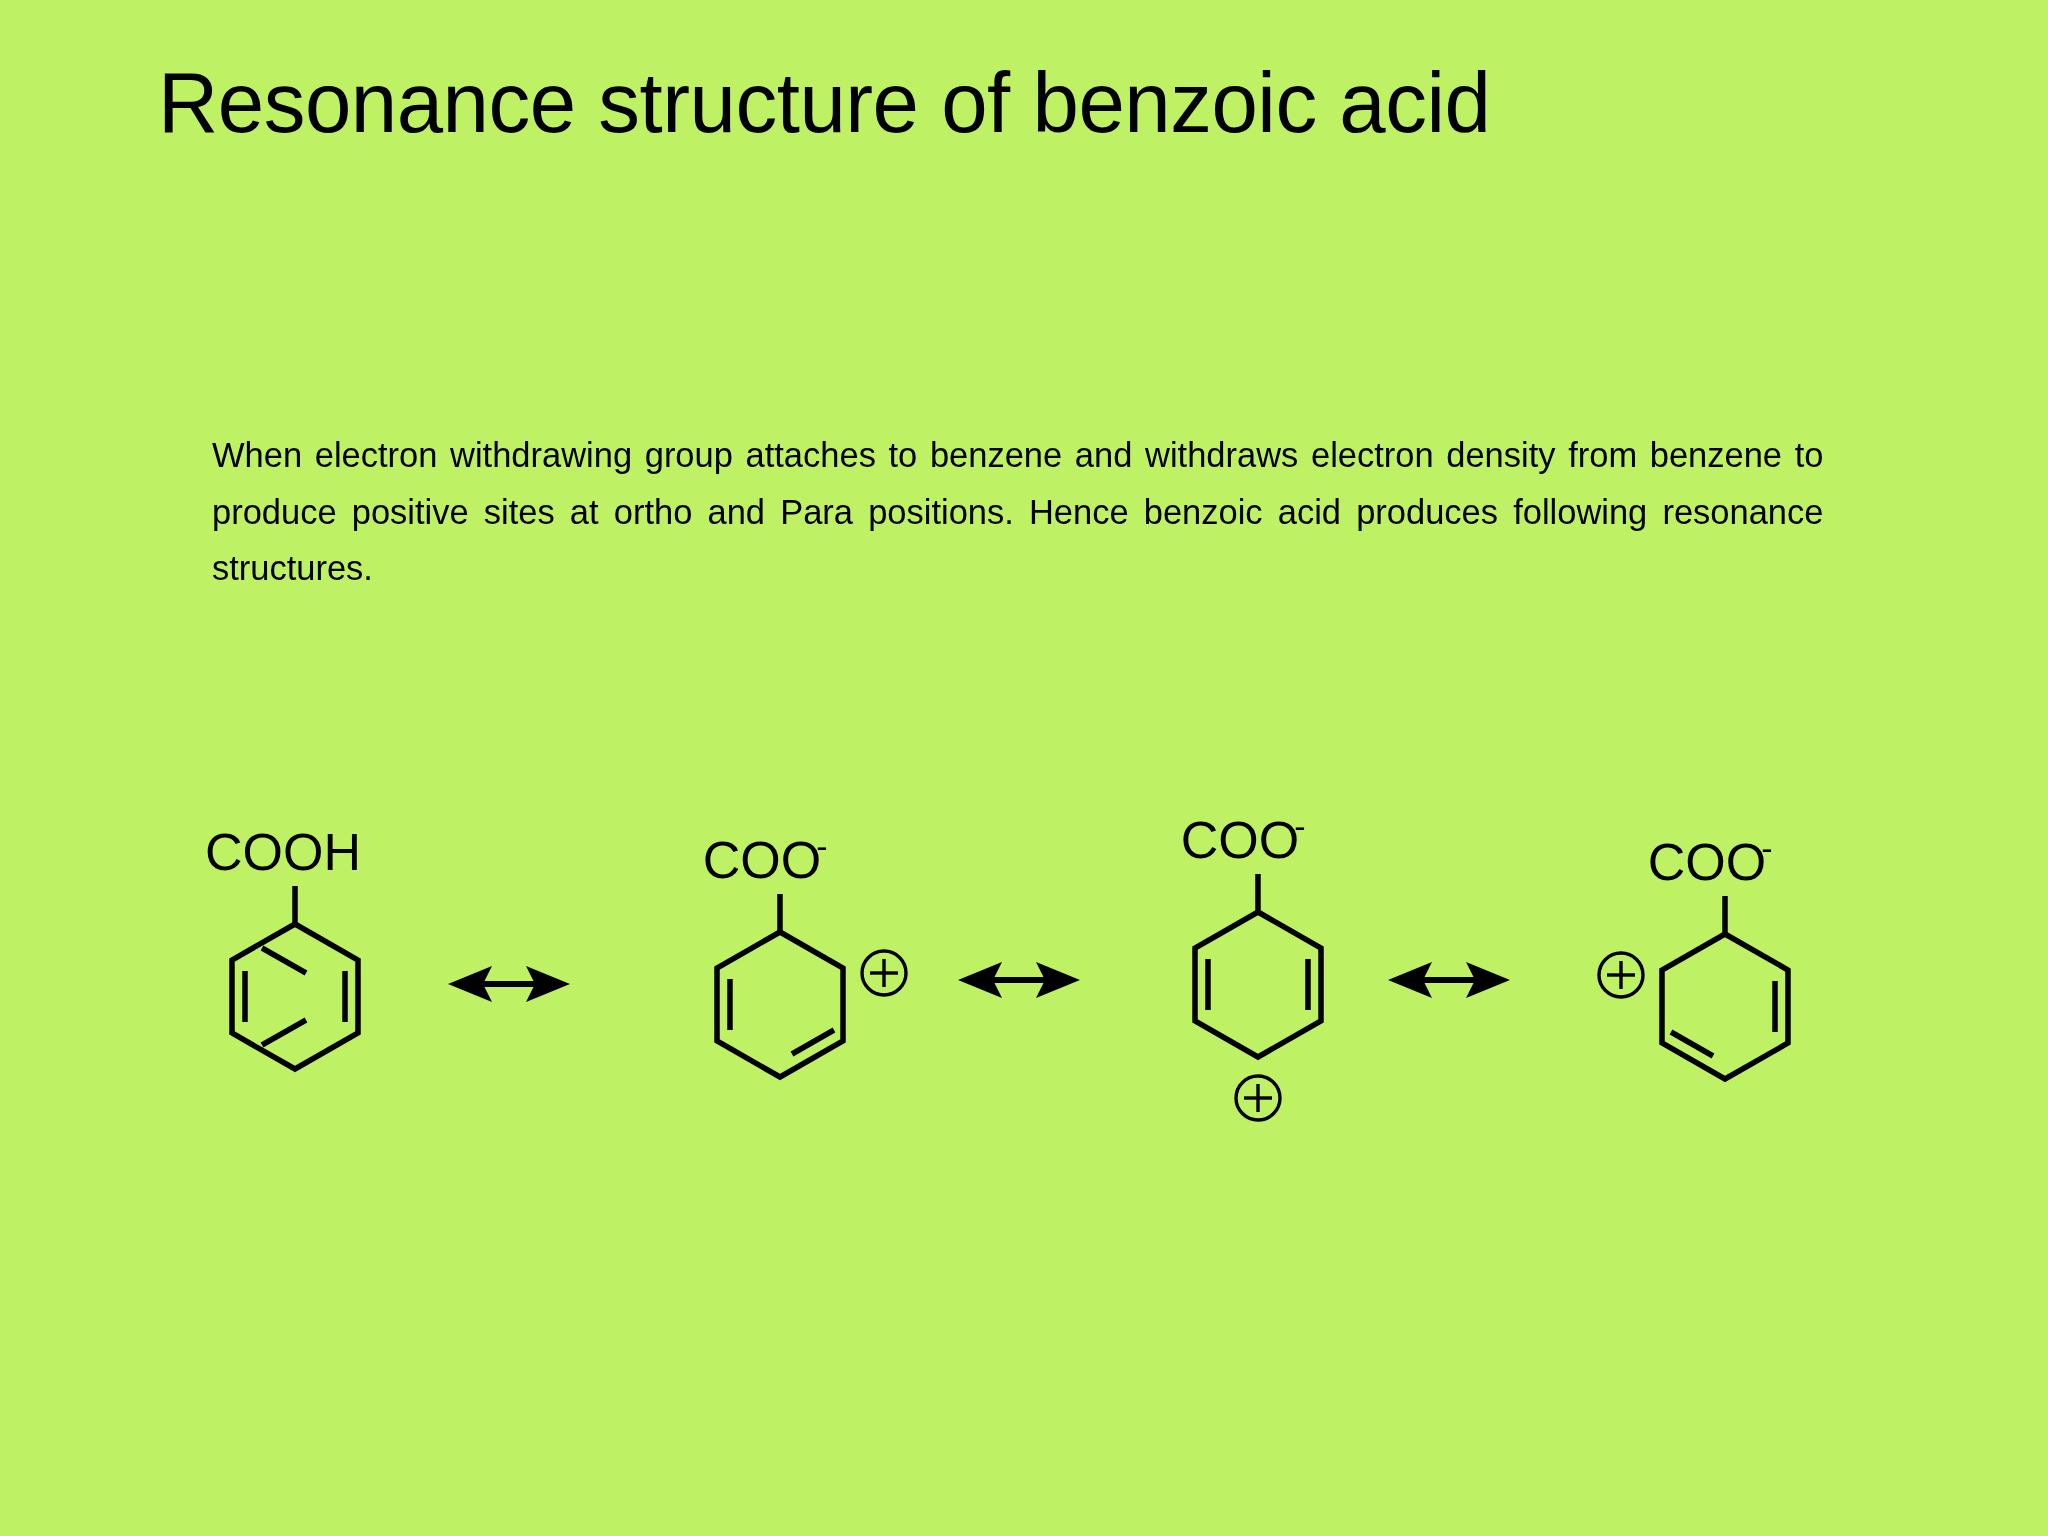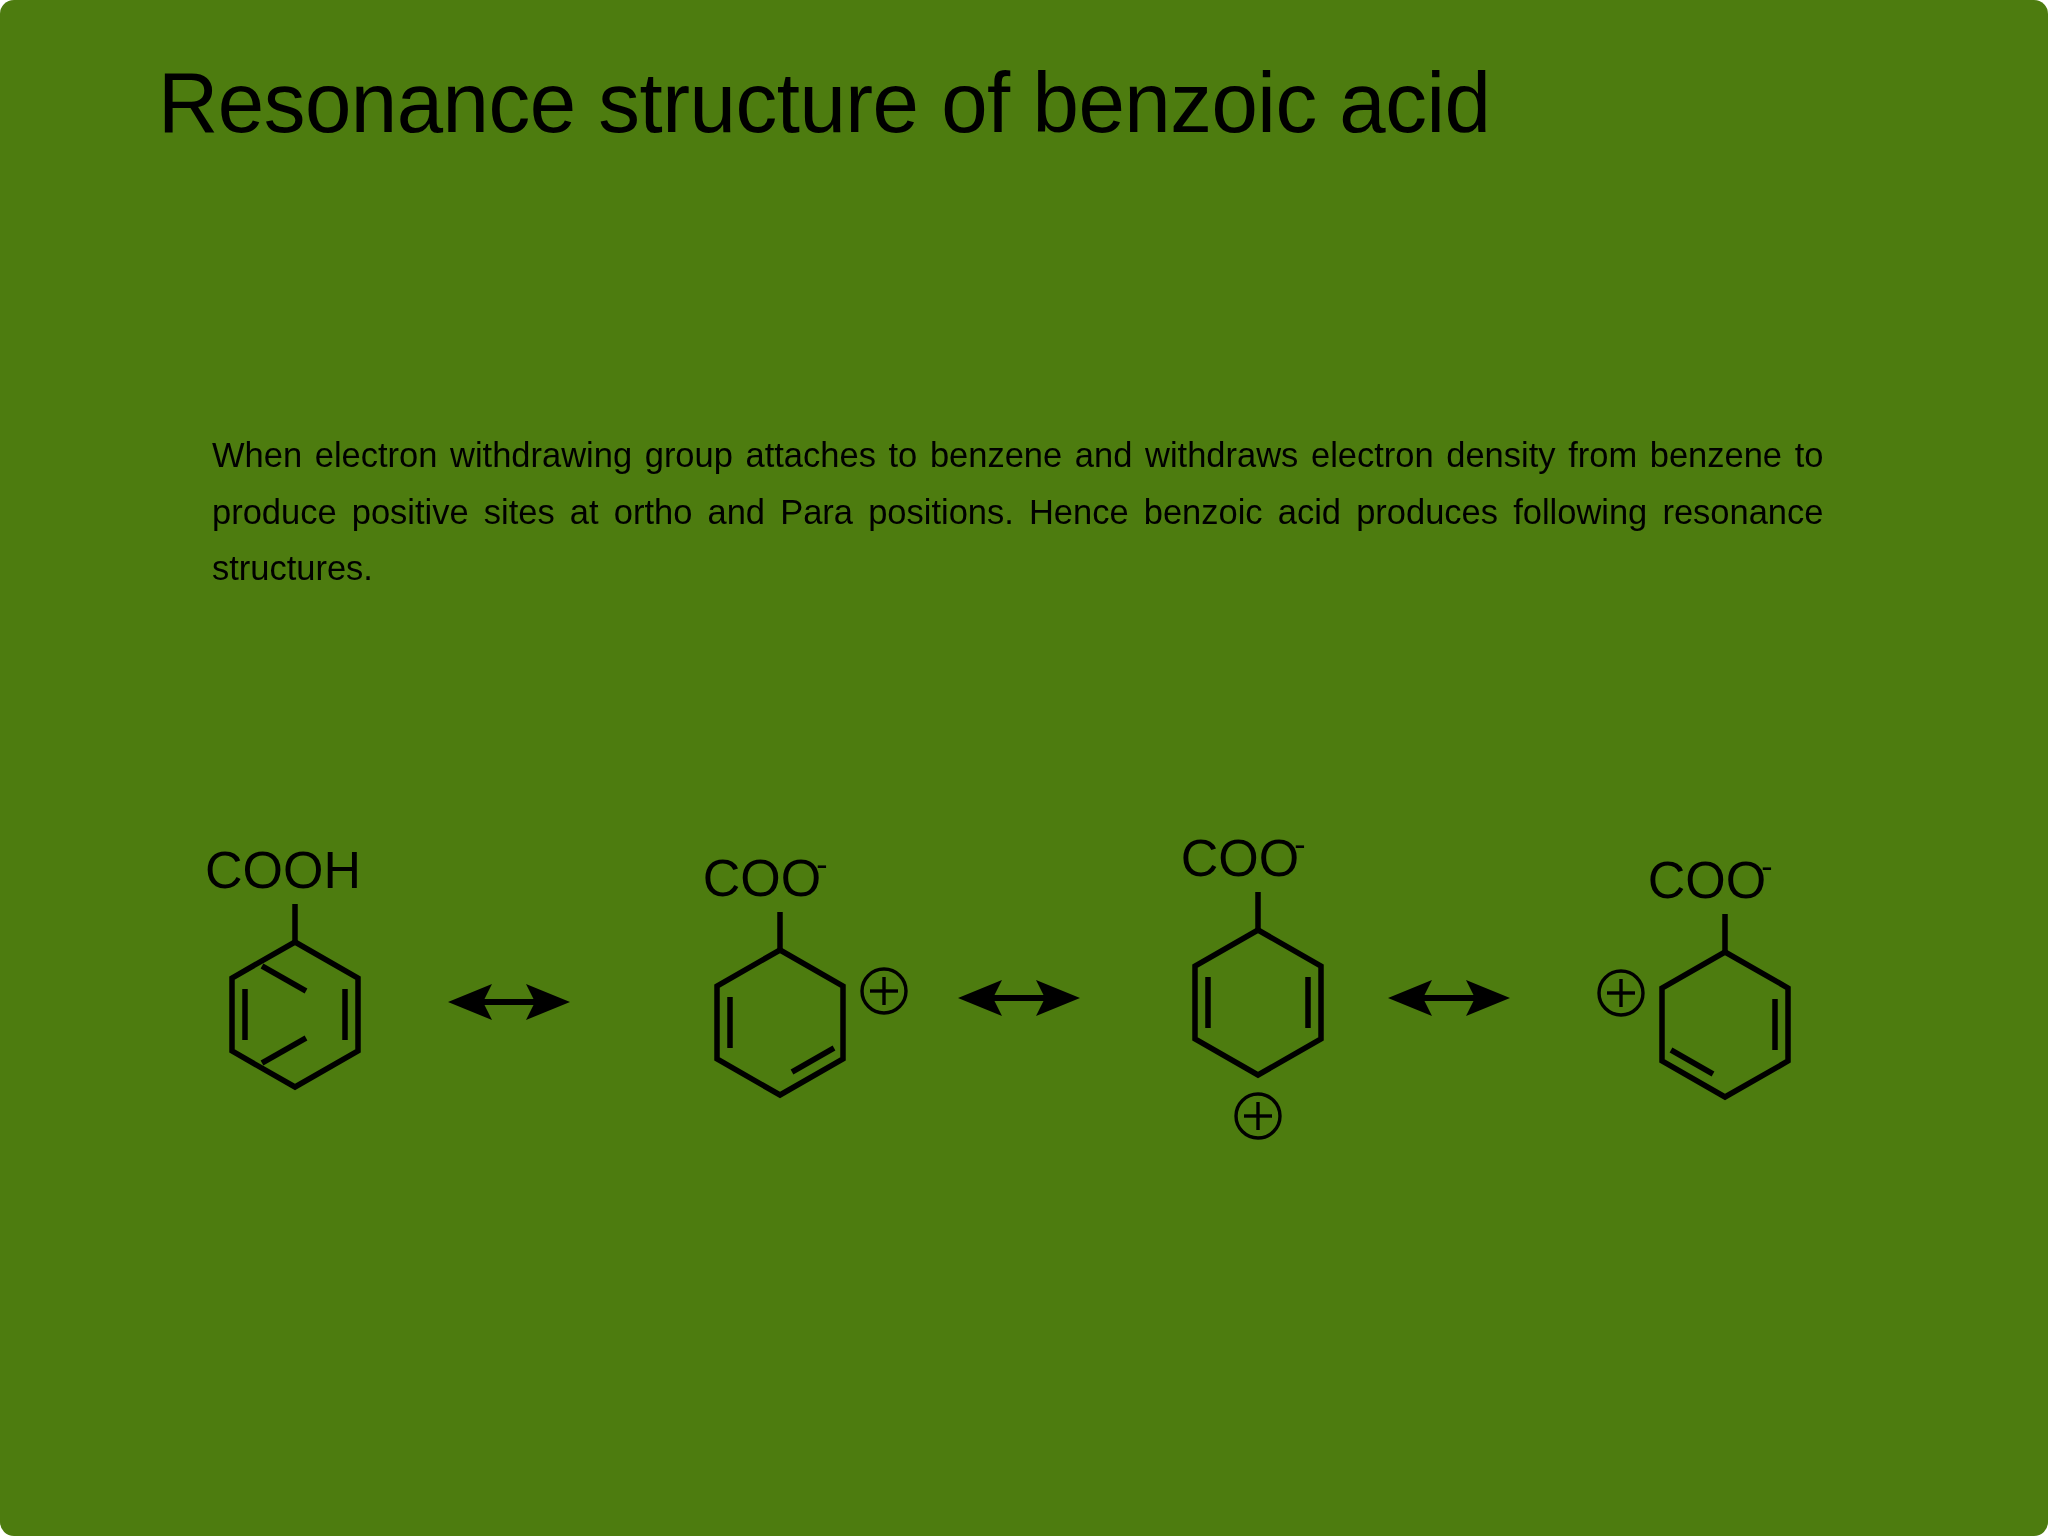--- a/index.html
+++ b/index.html
@@ -13,22 +13,21 @@
     position: relative;
     overflow: hidden;
     font-family: "Liberation Sans", sans-serif;
     color: #000000;
   }
 
   
   #slide {
     position: absolute;
     inset: 0;
-    background: #4d7c0f;
-    border-radius: 14px;
+    background: #bef264;
   }
 
   
   #title {
     position: absolute;
     left: 158px;
     top: 52px;
     width: 1680px;
     font-family: "Liberation Sans", sans-serif;
     font-size: 86px;
@@ -54,21 +53,21 @@
     text-align-last: left;
     color: #000000;
     transform: scaleX(0.985);
     transform-origin: left top;
   }
 
   
   #structures {
     position: absolute;
     left: 0px;
-    top: 826px;
+    top: 808px;
     width: 2008px;
     height: 360px;
   }
   #structures svg {
     display: block;
   }
 
   .chem-label {
     font-family: "Liberation Sans", sans-serif;
     font-size: 52px;

